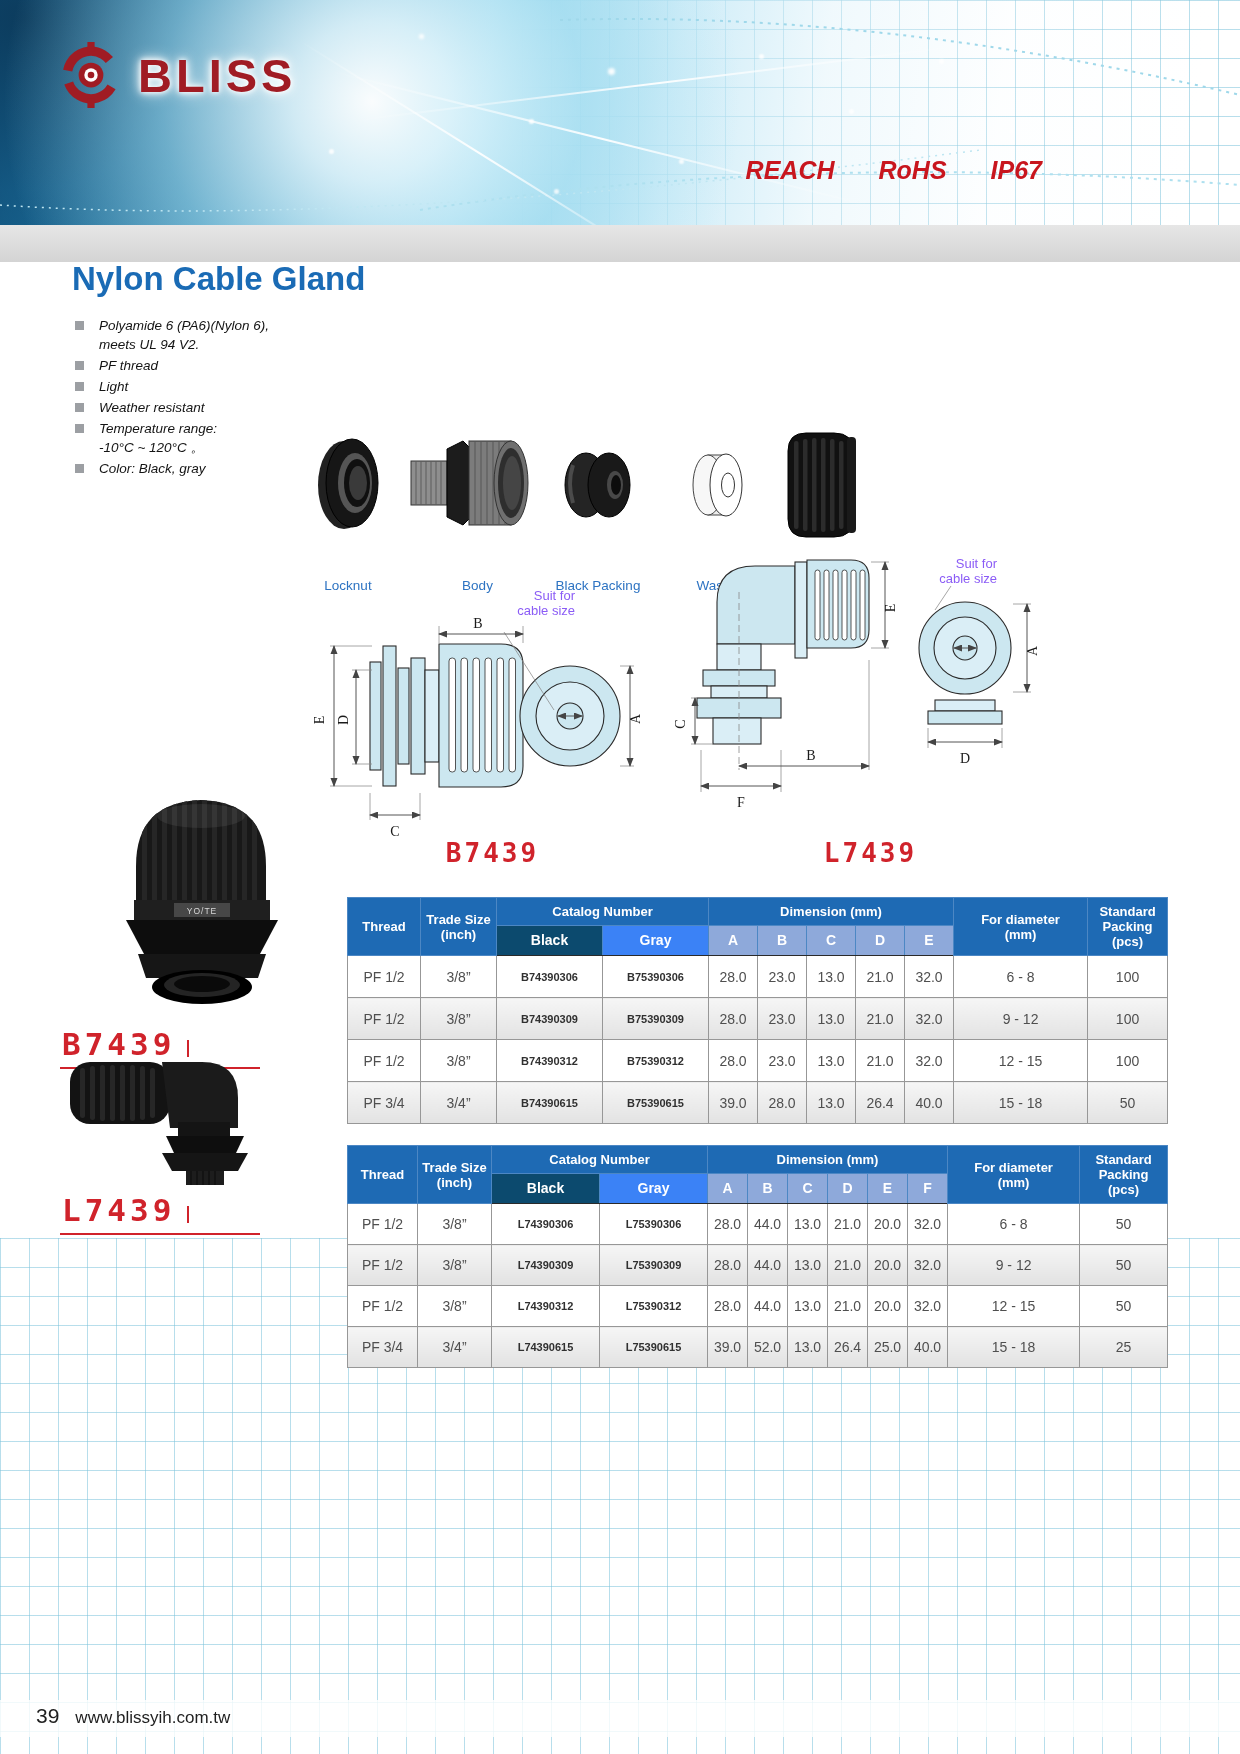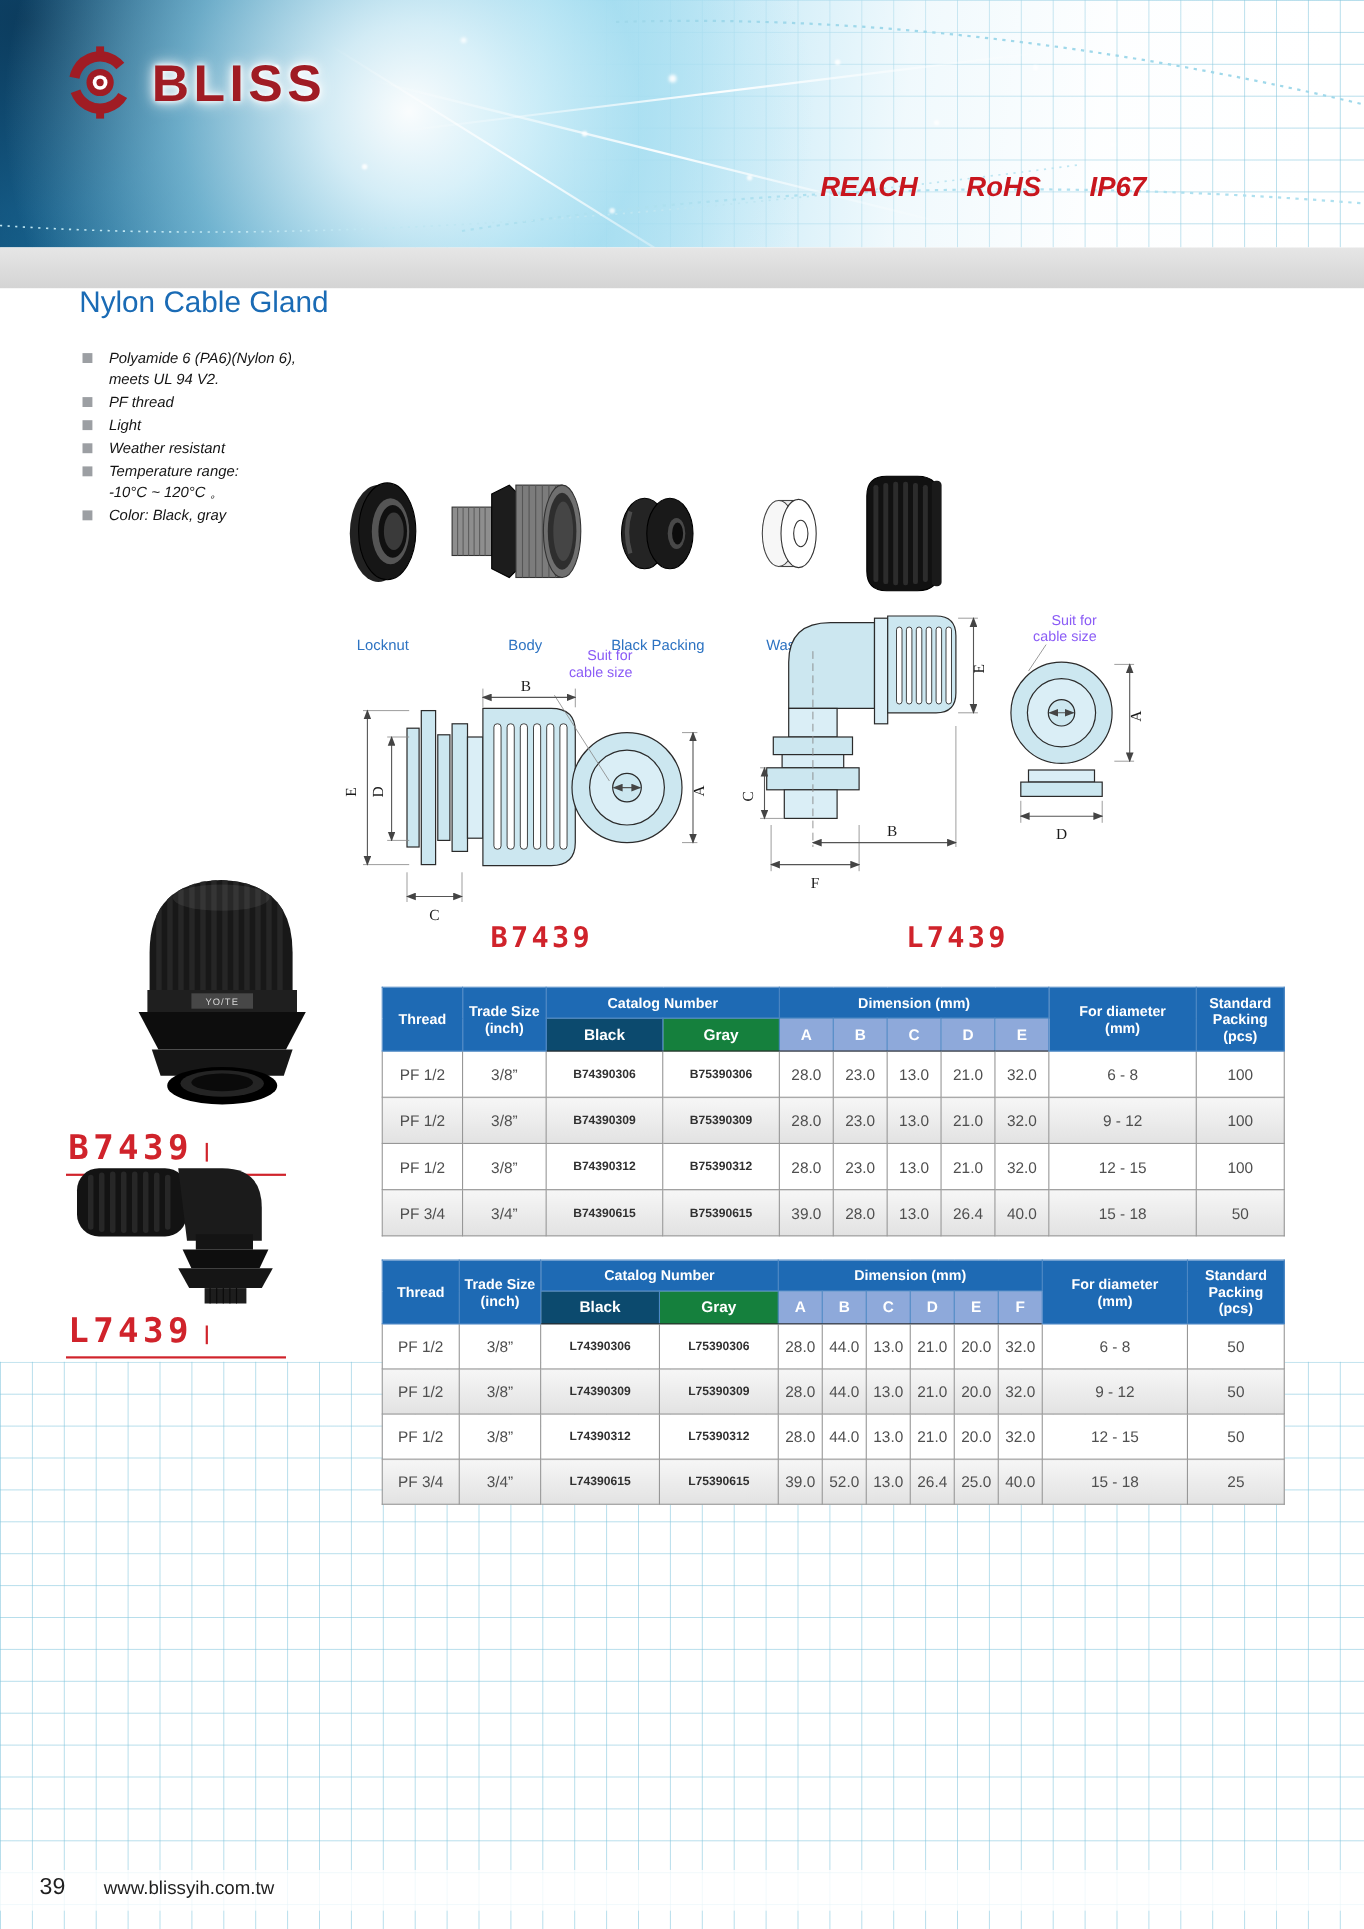--- a/index.html
+++ b/index.html
@@ -24,21 +24,21 @@
   .sparkles{position:absolute;left:0;top:0;width:3px;height:3px;border-radius:50%;background:transparent;
     box-shadow:420px 35px 3px 1px rgba(255,255,255,.95),530px 120px 2px 1px rgba(255,255,255,.9),610px 70px 3px 2px rgba(255,255,255,.95),680px 160px 2px 1px rgba(255,255,255,.85),760px 55px 2px 1px rgba(255,255,255,.9),850px 110px 2px 1px rgba(255,255,255,.8),940px 60px 2px 1px rgba(255,255,255,.85),330px 150px 2px 1px rgba(255,255,255,.9),250px 60px 2px 1px rgba(255,255,255,.85),1010px 130px 2px 1px rgba(255,255,255,.7),555px 190px 2px 1px rgba(255,255,255,.8);}
   .logo{position:absolute;left:58px;top:42px;display:flex;align-items:center;gap:14px;}
   .logo-text{font-size:47px;font-weight:800;letter-spacing:4px;color:#a01c24;
     text-shadow:0 0 5px #fff,0 0 10px #fff,0 0 16px rgba(255,255,255,.9);}
   .certs{position:absolute;right:198px;top:156px;display:flex;gap:44px;font-size:25px;font-weight:bold;font-style:italic;color:#c8161e;}
 
   .gray-bar{position:absolute;left:0;top:225px;width:1240px;height:37px;background:linear-gradient(#e6e6e6,#d4d4d4);}
 
   
-  .page-title{position:absolute;left:72px;top:260px;font-size:27px;font-weight:normal;color:#1a6bb5;}
+  .page-title{position:absolute;left:72px;top:260px;font-size:33px;font-weight:bold;color:#1a6bb5;}
   .features{position:absolute;left:75px;top:316px;width:300px;}
   .feat{display:flex;gap:15px;margin-bottom:2px;font-style:italic;}
   .sq{flex:none;width:9px;height:9px;background:#9c9fa3;margin-top:5px;}
   .ftext{white-space:pre-line;font-size:13.5px;line-height:19px;color:#141414;}
 
   
   .comp{position:absolute;margin:0;text-align:center;}
   .comp figcaption{color:#2d73c2;font-size:13.5px;line-height:18px;margin-top:8px;}
 
   
@@ -52,32 +52,32 @@
   .model-badge .tick{display:inline-block;width:2px;height:17px;background:#d0232b;margin-left:12px;vertical-align:-2px;}
 
   
   .spec{position:absolute;border-collapse:collapse;table-layout:fixed;}
   .spec th{background:#1e6ab4;color:#fff;font-weight:bold;font-size:13px;line-height:15px;border:1px solid #4c87c4;padding:2px;}
   .spec .pre{white-space:pre-line;}
   .spec tr.h1{height:28px;}
   .spec tr.h2{height:30px;}
   .spec .h2 th{border-bottom:1px solid #2a2a2a;font-size:14px;}
   .spec .black-h{background:#0c4a6e;}
-  .spec .gray-h{background:#15803d;}
+  .spec .gray-h{background:#3b82f6;}
   .spec .dim-h{background:#8ea9da;}
   .spec td{border:1px solid #979797;text-align:center;font-size:14px;color:#4f4f4f;background:#fff;padding:0;}
   .spec.tb td{height:41px;}
   .spec.tl td{height:40px;}
   .spec tbody tr:nth-child(even) td{background:linear-gradient(#f6f6f6,#e2e2e2);}
   .spec td.cat{font-weight:bold;color:#303030;font-size:11px;}
 
   
   .bottom-grid{position:absolute;left:0;top:1238px;width:1240px;height:516px;}
   .footer-band{position:absolute;left:0;top:1700px;width:1240px;height:37px;background:rgba(255,255,255,.8);}
-  .footer{position:absolute;left:36px;top:1704px;display:flex;align-items:baseline;gap:35px;color:#1f1f1f;}
+  .footer{position:absolute;left:36px;top:1704px;display:flex;align-items:baseline;gap:16px;color:#1f1f1f;}
   .footer .pn{font-size:21px;}
   .footer .url{font-size:17px;}
 
   
   .dimline{stroke:#555;stroke-width:1;fill:none;}
   .extline{stroke:#888;stroke-width:.75;fill:none;}
   .dimtext{font-family:"Liberation Serif", serif;font-size:14px;fill:#1a1a1a;}
   .part{fill:#cce7f0;stroke:#2b2b2b;stroke-width:1.1;}
   .part2{fill:#daeef6;stroke:#2b2b2b;stroke-width:1.1;}
   .rib{fill:#ffffff;stroke:#2b2b2b;stroke-width:.8;}

